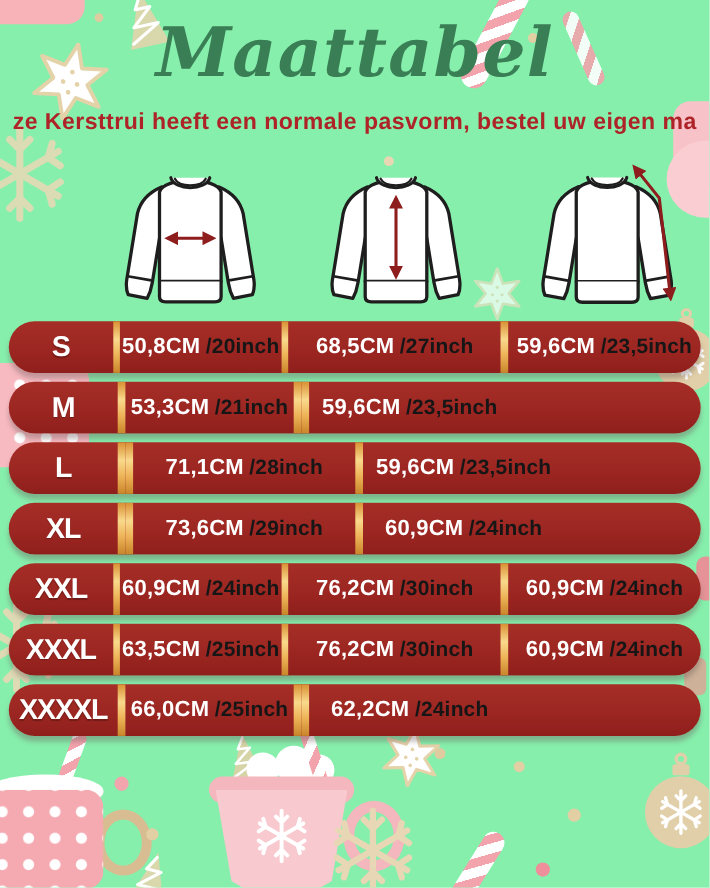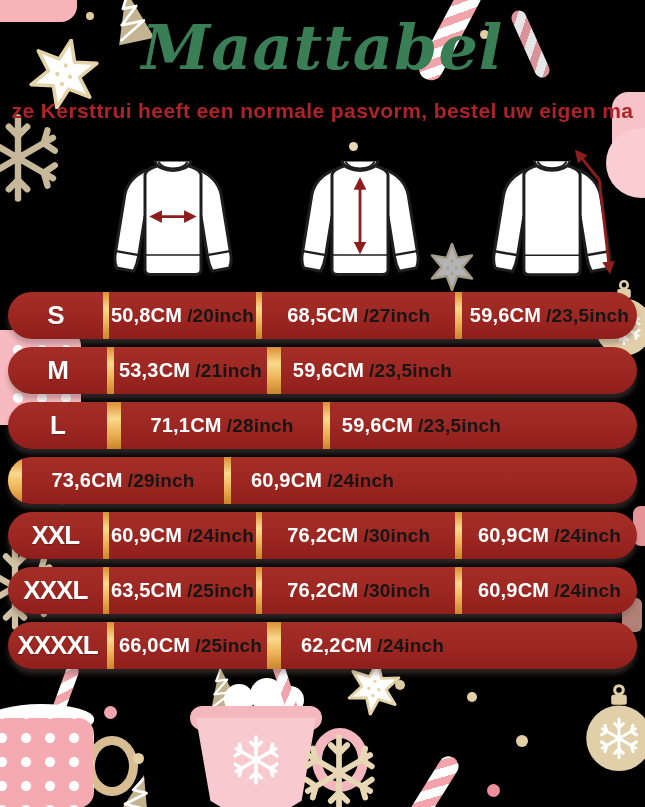--- a/index.html
+++ b/index.html
@@ -1,16 +1,16 @@
 <!DOCTYPE html>
 <html><head>
 <meta charset="utf-8">
 <style>
   html,body{margin:0;padding:0;}
-  .canvas{position:relative;width:645px;height:807px;background:#000000;overflow:hidden;
+  .canvas{position:relative;width:645px;height:807px;background:#86efac;overflow:hidden;
           font-family:"Liberation Sans",sans-serif;}
   
   .hdr{position:absolute;left:0;top:0;width:100%;z-index:6;}
   .title{position:absolute;left:0;top:8px;width:100%;text-align:center;margin:0;
          font-family:"DejaVu Serif",serif;font-style:italic;font-weight:700;
          font-size:62px;line-height:1.3;color:#3a7e55;letter-spacing:1px;}
   .subtitle{position:absolute;left:50%;top:99px;transform:translateX(-50%);
             white-space:nowrap;font-weight:700;font-size:21px;letter-spacing:.4px;
             color:#ad2327;}
   
@@ -241,20 +241,23 @@
           <span class="inch">/28inch</span>
         </div>
       <div class="sep"></div>
       <div class="cell c-c">
           <span class="cm">59,6CM</span>
           <span class="inch">/23,5inch</span>
         </div>
     </div>
 
     <div class="row">
+      <div class="cell c-size">
+          <span class="size-label">XL</span>
+        </div>
       <div class="sep"></div>
       <div class="sep"></div>
       <div class="cell c-b">
           <span class="cm">73,6CM</span>
           <span class="inch">/29inch</span>
         </div>
       <div class="sep"></div>
       <div class="cell c-c">
           <span class="cm">60,9CM</span>
           <span class="inch">/24inch</span>

